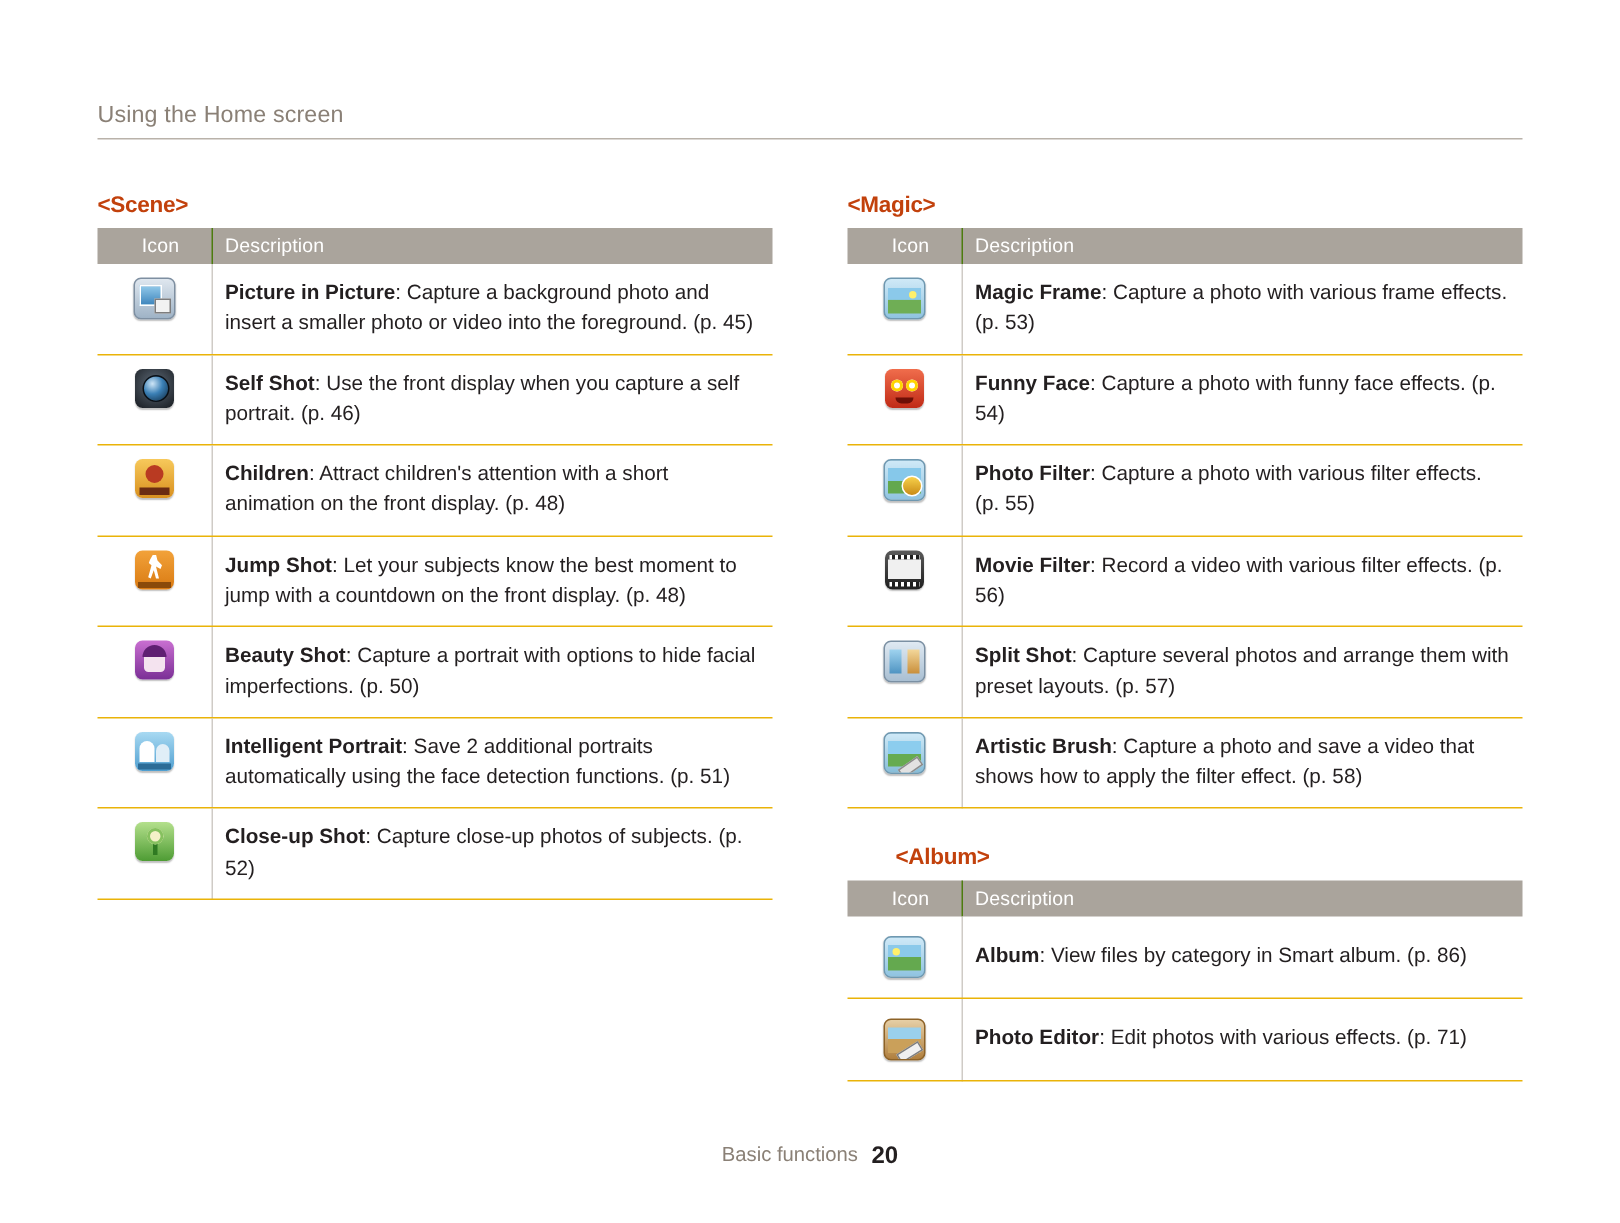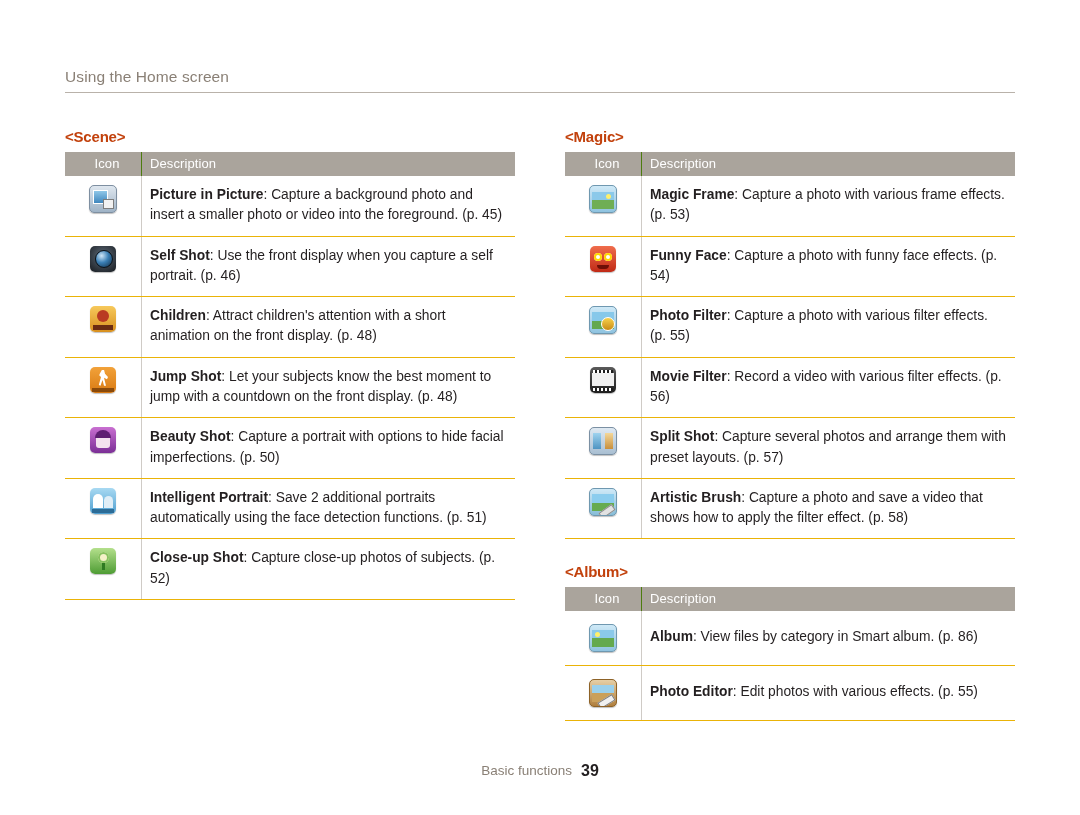--- a/index.html
+++ b/index.html
@@ -327,44 +327,44 @@
         <td class="col-icon">
           <span class="ico ico-brush"><span class="pic"></span><span class="br"></span></span>
         </td>
         <td class="col-desc">
           <b>Artistic Brush</b><span>: Capture a photo and save a video that shows how to apply the filter effect. (p. 58)</span>
         </td>
       </tr>
     </tbody>
       </table>
 
-    <div class="sect-title" style="margin-top:24px;">&lt;Album&gt;</div>
+    <div class="sect-title" style="margin-top:24px;margin-left:32px;">&lt;Album&gt;</div>
     <table class="tbl">
       <tbody>
           <tr class="hdr">
         <td class="col-icon">Icon</td>
         <td>Description</td>
       </tr>
       <tr>
         <td class="col-icon" style="padding:13px 0;">
           <span class="ico ico-album"><span class="pic"></span><span class="sun"></span></span>
         </td>
         <td class="col-desc" style="padding-top:16px;padding-bottom:16px;">
           <b>Album</b><span>: View files by category in Smart album. (p. 86)</span>
         </td>
       </tr>
       <tr>
         <td class="col-icon" style="padding:13px 0;">
           <span class="ico ico-editor"><span class="pic"></span><span class="pen"></span></span>
         </td>
         <td class="col-desc" style="padding-top:16px;padding-bottom:16px;">
-          <b>Photo Editor</b><span>: Edit photos with various effects. (p. 55)</span>
+          <b>Photo Editor</b><span>: Edit photos with various effects. (p. 71)</span>
         </td>
       </tr>
     </tbody>
       </table>
   </div>
 
   <div class="footer">
-    <span>Basic functions</span><span class="pnum">39</span>
+    <span>Basic functions</span><span class="pnum">20</span>
   </div>
 
 </div>
 
 </body></html>

